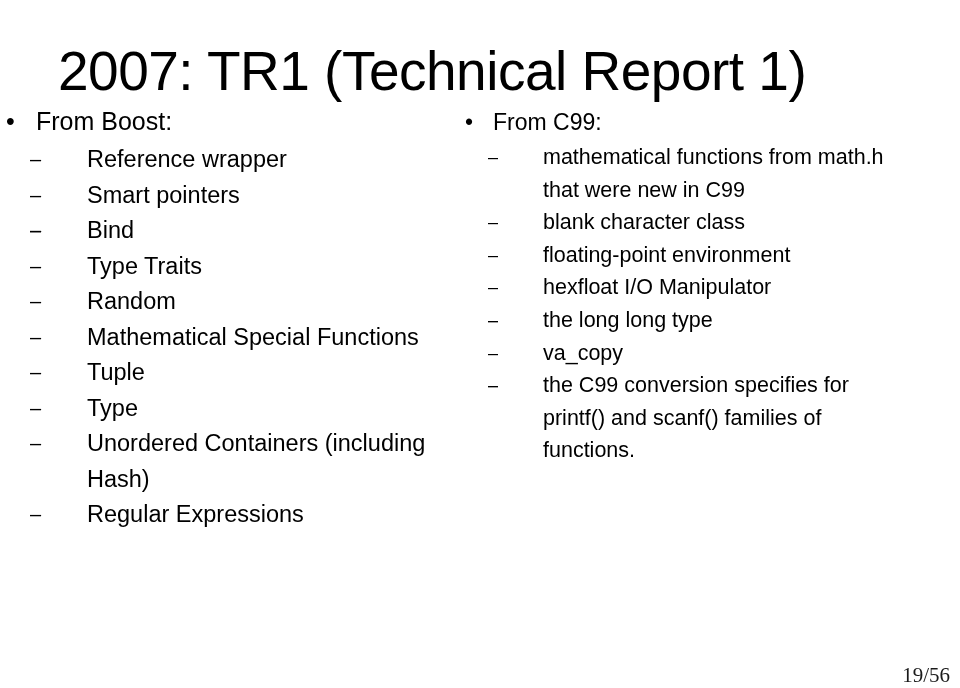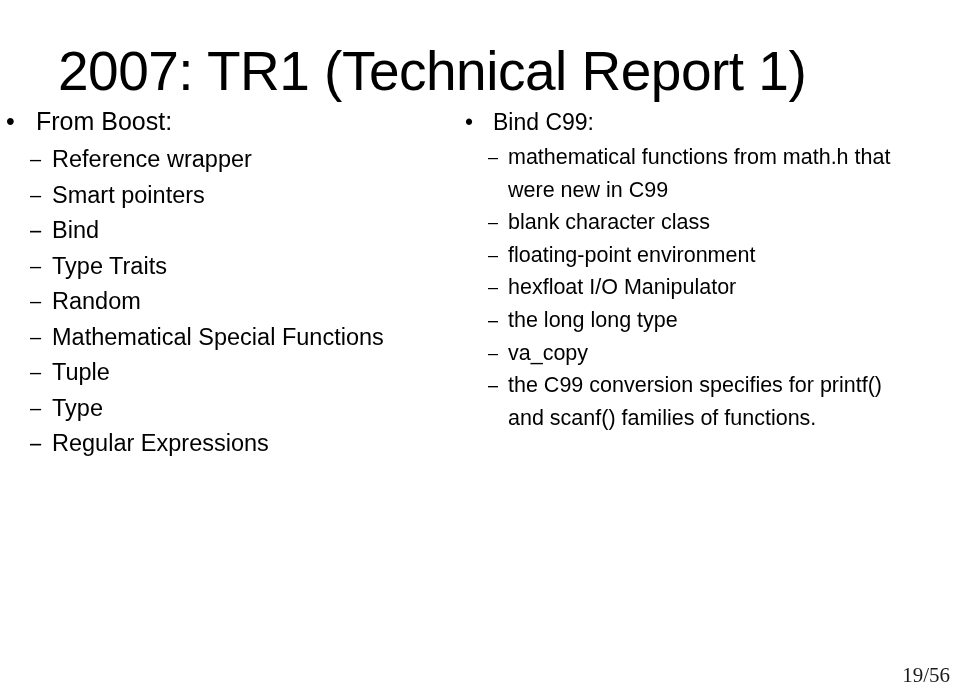--- a/index.html
+++ b/index.html
@@ -98,20 +98,21 @@
     font-size: 20px;
     line-height: 35.5px;
   }
   #col-right .l2 > .dash {
     left: 25px;
     font-size: 18px;
     line-height: 32.6px;
   }
   .l2 > .txt {
     display: block;
+    margin-left: 35px;
   }
 
   
   #page-number {
     position: absolute;
     right: 10px;
     bottom: 2px;
     font-family: "Liberation Serif", serif;
     font-size: 21px;
     line-height: 22px;
@@ -159,32 +160,33 @@
     <li class="l2">
       <span class="dash">–</span>
       <span class="txt">Tuple</span>
     </li>
     <li class="l2">
       <span class="dash">–</span>
       <span class="txt">Type</span>
     </li>
     <li class="l2">
       <span class="dash">–</span>
+      <span class="txt">Unordered Containers (including Hash)</span>
     </li>
     <li class="l2">
       <span class="dash">–</span>
       <span class="txt">Regular Expressions</span>
     </li>
   </ul>
 </div>
 
 <div id="col-right">
   <div class="l1">
     <span class="dot">•</span>
-    <span>Bind C99:</span>
+    <span>From C99:</span>
   </div>
   <ul class="l2-list">
     <li class="l2">
       <span class="dash">–</span>
       <span class="txt">mathematical functions from math.h that were new in C99</span>
     </li>
     <li class="l2">
       <span class="dash">–</span>
       <span class="txt">blank character class</span>
     </li>

